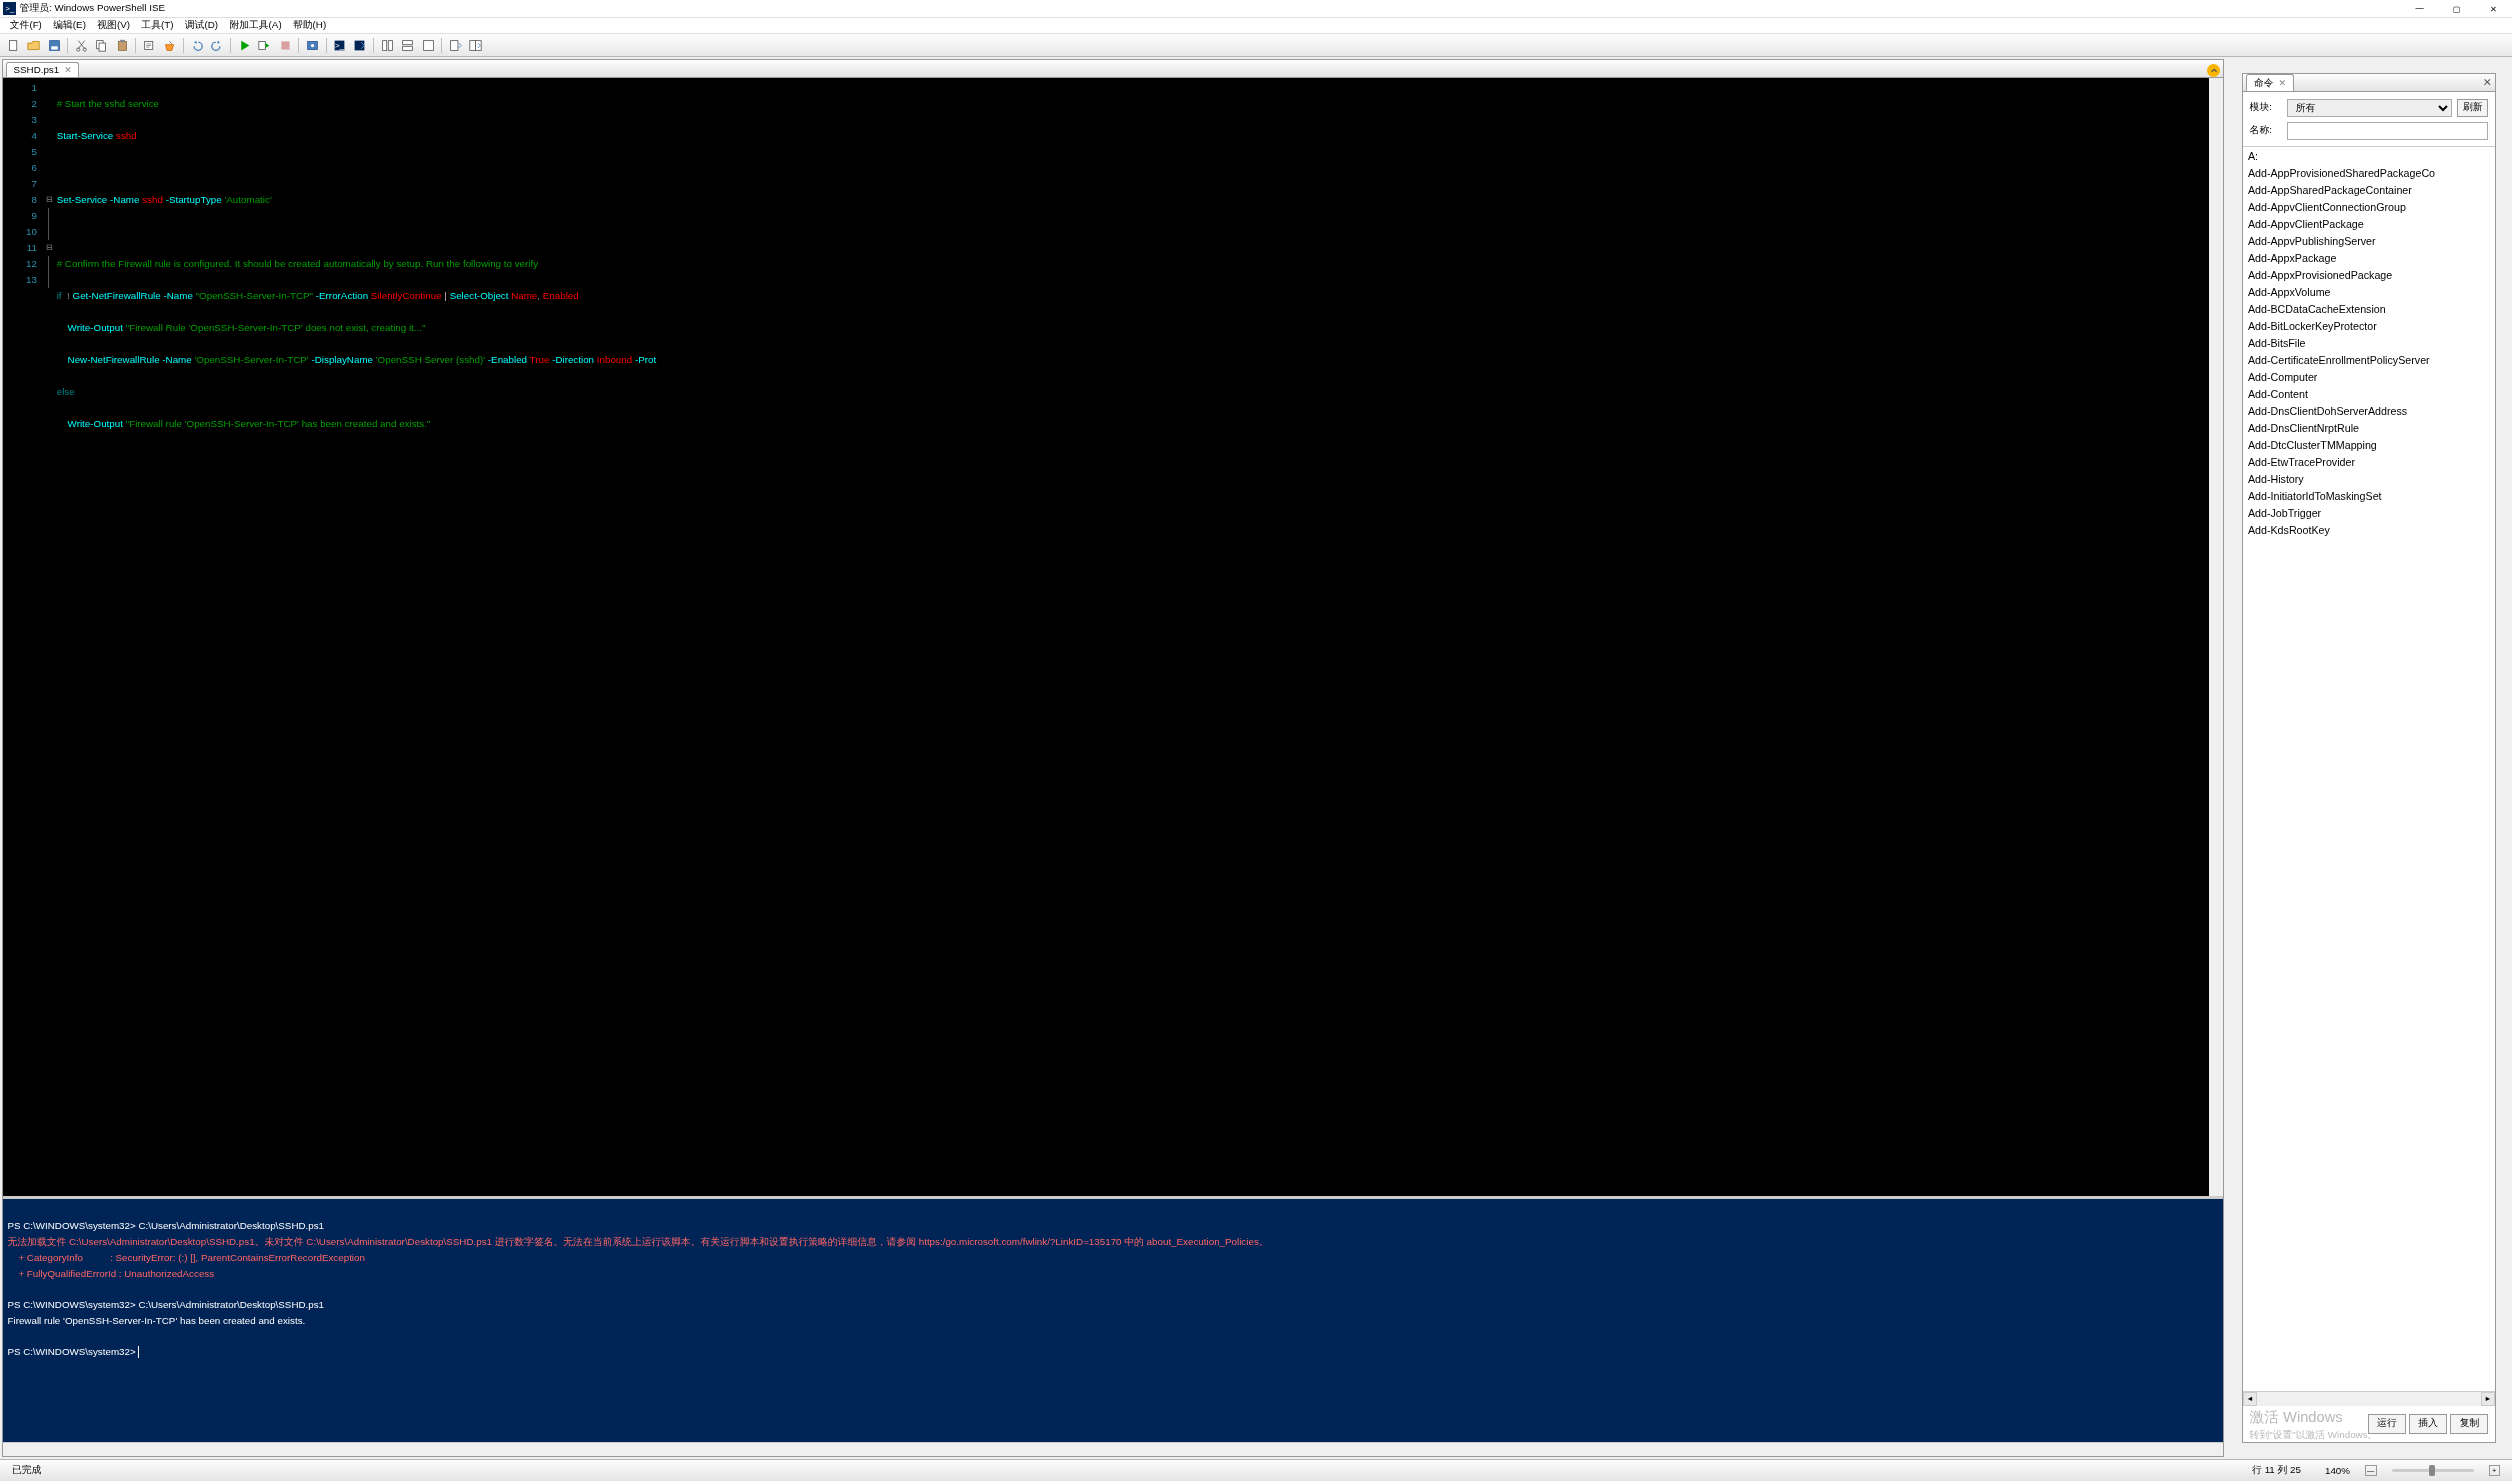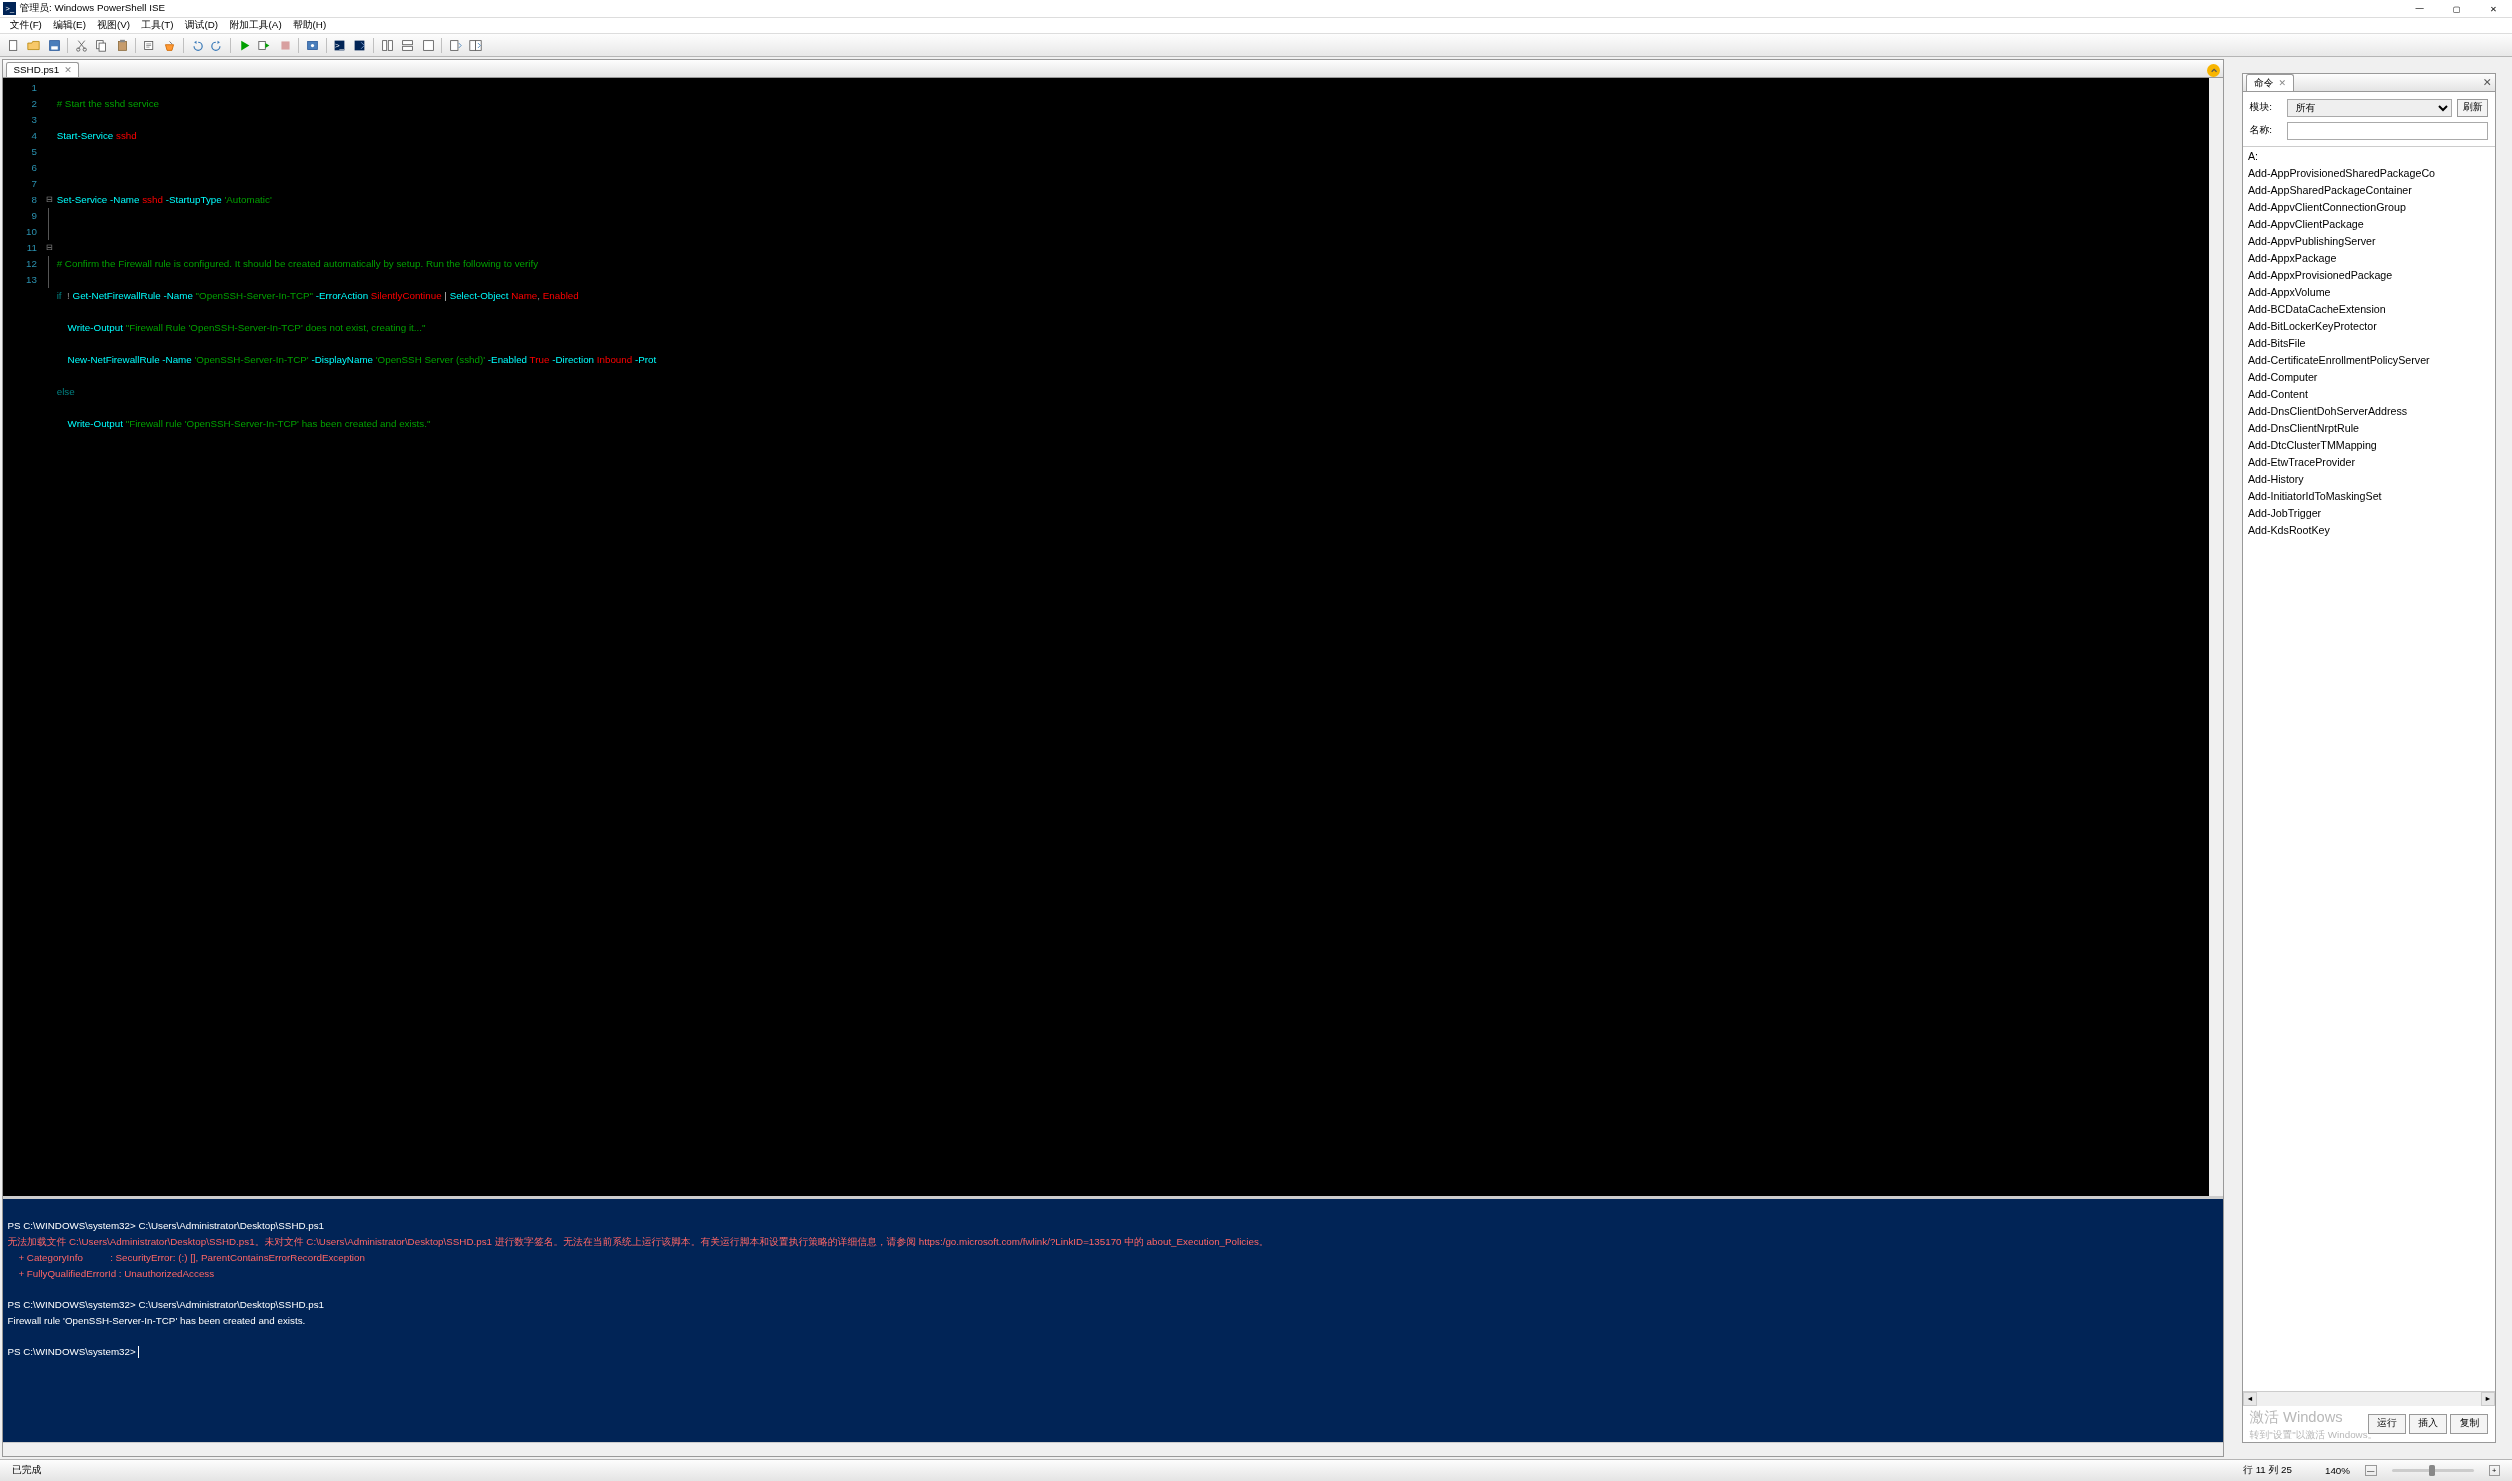--- a/index.html
+++ b/index.html
@@ -76,21 +76,21 @@
 .right .list-hscroll { height: 14px; display: flex; }
 .right .list-hscroll .lbtn, .right .list-hscroll .rbtn { width: 14px; background: #e8e8e8; border: 0.8px solid #ccc; display: flex; align-items: center; justify-content: center; font-size: 7.4px; }
 .right .list-hscroll .track { flex: 1; background: #f0f0f0; }
 .right .actions { padding: 8.2px 6.6px; display: flex; justify-content: flex-end; gap: 3.3px; position: relative; }
 .right .actions button { padding: 2.5px 8.2px; border: 0.8px solid #999; background: #f4f4f4; cursor: pointer; }
 .watermark { position: absolute; left: 6.6px; top: 1.6px; color: #b8b8b8; font-size: 11.5px; pointer-events: none; line-height: 1.4; }
 .watermark .big { font-size: 14.7px; }
 
 
 .status-bar { height: 22px; background: linear-gradient(#fdfdfd,#e4e4e4); border-top: 0.8px solid #b5b5b5; display: flex; align-items: center; padding: 0 12px; font-size: 9.8px; }
-.status-bar .pos { margin-left: auto; margin-right: 33px; }
+.status-bar .pos { margin-left: auto; margin-right: 24px; }
 .status-bar .zoom-ctrl { display: flex; align-items: center; gap: 15px; }
 .status-bar .slider { width: 82px; height: 3.3px; background: #ccc; position: relative; border-radius: 1.6px; }
 .status-bar .slider .thumb { position: absolute; width: 6.6px; height: 11.5px; background: #888; top: -4.1px; left: 37px; border-radius: 1.6px; }
 .status-bar .sbtn { width: 11.5px; height: 11.5px; border: 0.8px solid #999; display: flex; align-items: center; justify-content: center; font-size: 7.4px; cursor: pointer; }
 
 
 .caret { display: inline-block; width: 0.8px; height: 12.3px; background: #fff; vertical-align: middle; }
 </style>
 </head>
 <body>

